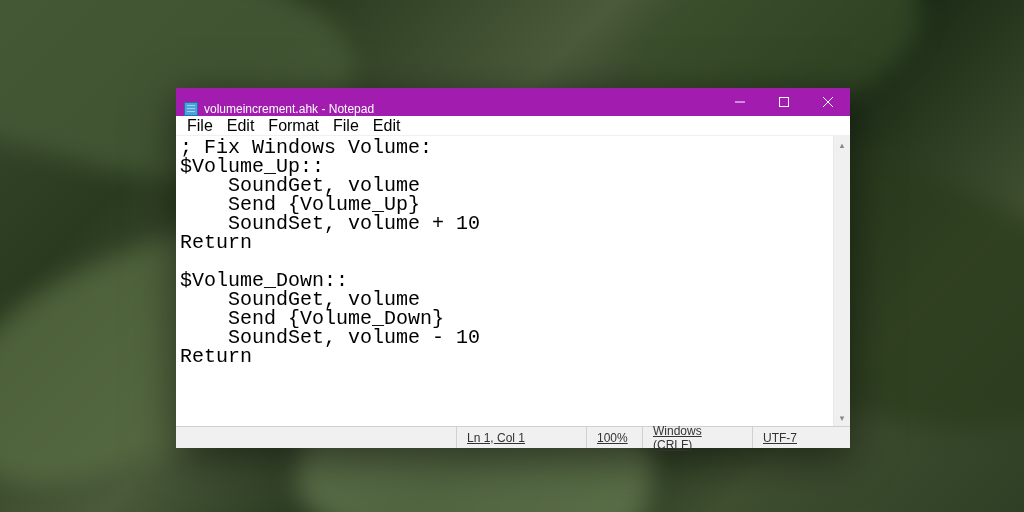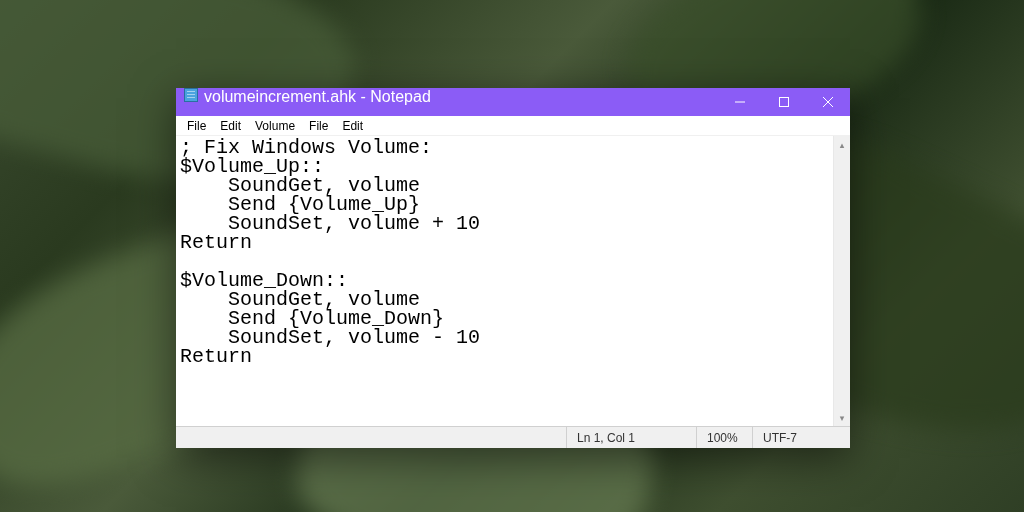--- a/index.html
+++ b/index.html
@@ -30,25 +30,25 @@
     top: 88px;
     width: 674px;
     height: 360px;
     background: #ffffff;
     box-shadow: 0 10px 40px rgba(0,0,0,0.5);
     display: flex;
     flex-direction: column;
   }
   .titlebar {
     height: 28px;
-    background: #8b5cf6;
+    background: #a21caf;
     color: #ffffff;
     display: flex;
-    align-items: flex-start;
-    font-size: 16px;
+    align-items: flex-end;
+    font-size: 12px;
   }
   .titlebar .icon {
     width: 14px; height: 14px;
     margin: 0 6px 0 8px;
     background: #4aa3df;
     border: 1px solid #2a6fa0;
     position: relative;
   }
   .titlebar .icon::after {
     content: "";
@@ -63,21 +63,21 @@
     display: flex; align-items: center; justify-content: center;
     color: #fff;
   }
   .winbtn svg { width: 10px; height: 10px; stroke: #fff; stroke-width: 1; fill: none; }
 
   .menubar {
     height: 20px;
     background: #ffffff;
     display: flex;
     align-items: center;
-    font-size: 12px;
+    font-size: 16px;
     padding: 0 4px;
     border-bottom: 1px solid #f0f0f0;
   }
   .menuitem { padding: 1px 7px; }
 
   .editor-wrap {
     flex: 1;
     display: flex;
     overflow: hidden;
     background: #fff;
@@ -114,20 +114,21 @@
     border-top: 1px solid #d0d0d0;
     display: flex;
     font-size: 12px;
     color: #333;
   }
   .status-cell {
     border-left: 1px solid #d0d0d0;
     padding: 3px 10px;
     display: flex;
     align-items: center;
+    text-decoration: underline;
   }
   .status-spacer { flex: 1; }
 </style>
 </head>
 <body>
 
 <div class="leaf l1"></div>
 <div class="leaf l2"></div>
 <div class="leaf l3"></div>
 <div class="leaf l4"></div>
@@ -152,21 +153,21 @@
       <svg viewBox="0 0 10 10">
           <line x1="0" y1="0" x2="10" y2="10"></line>
           <line x1="10" y1="0" x2="0" y2="10"></line>
         </svg>
     </div>
   </div>
 
   <div class="menubar">
     <div class="menuitem">File</div>
     <div class="menuitem">Edit</div>
-    <div class="menuitem">Volume</div>
+    <div class="menuitem">Format</div>
     <div class="menuitem">File</div>
     <div class="menuitem">Edit</div>
   </div>
 
   <div class="editor-wrap">
     <div class="editor">; Fix Windows Volume:
 $Volume_Up::
     SoundGet, volume
     Send {Volume_Up}
     SoundSet, volume + 10
@@ -180,16 +181,17 @@
     <div class="scrollbar">
       <div class="scroll-arrow sa-up">▴</div>
       <div class="scroll-arrow sa-down">▾</div>
     </div>
   </div>
 
   <div class="statusbar">
     <div class="status-spacer"></div>
     <div class="status-cell" style="width:130px">Ln 1, Col 1</div>
     <div class="status-cell" style="width:56px">100%</div>
+    <div class="status-cell" style="width:110px">Windows (CRLF)</div>
     <div class="status-cell" style="width:98px">UTF-7</div>
   </div>
 
 </div>
 
 </body></html>

